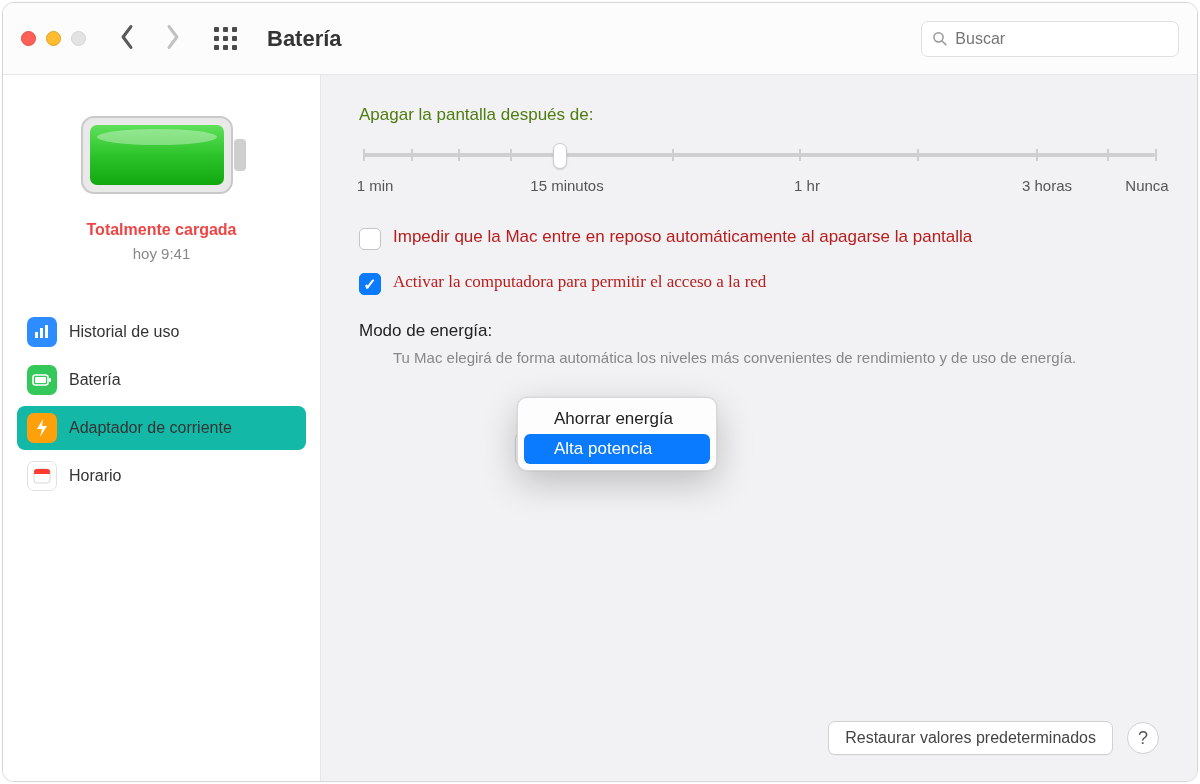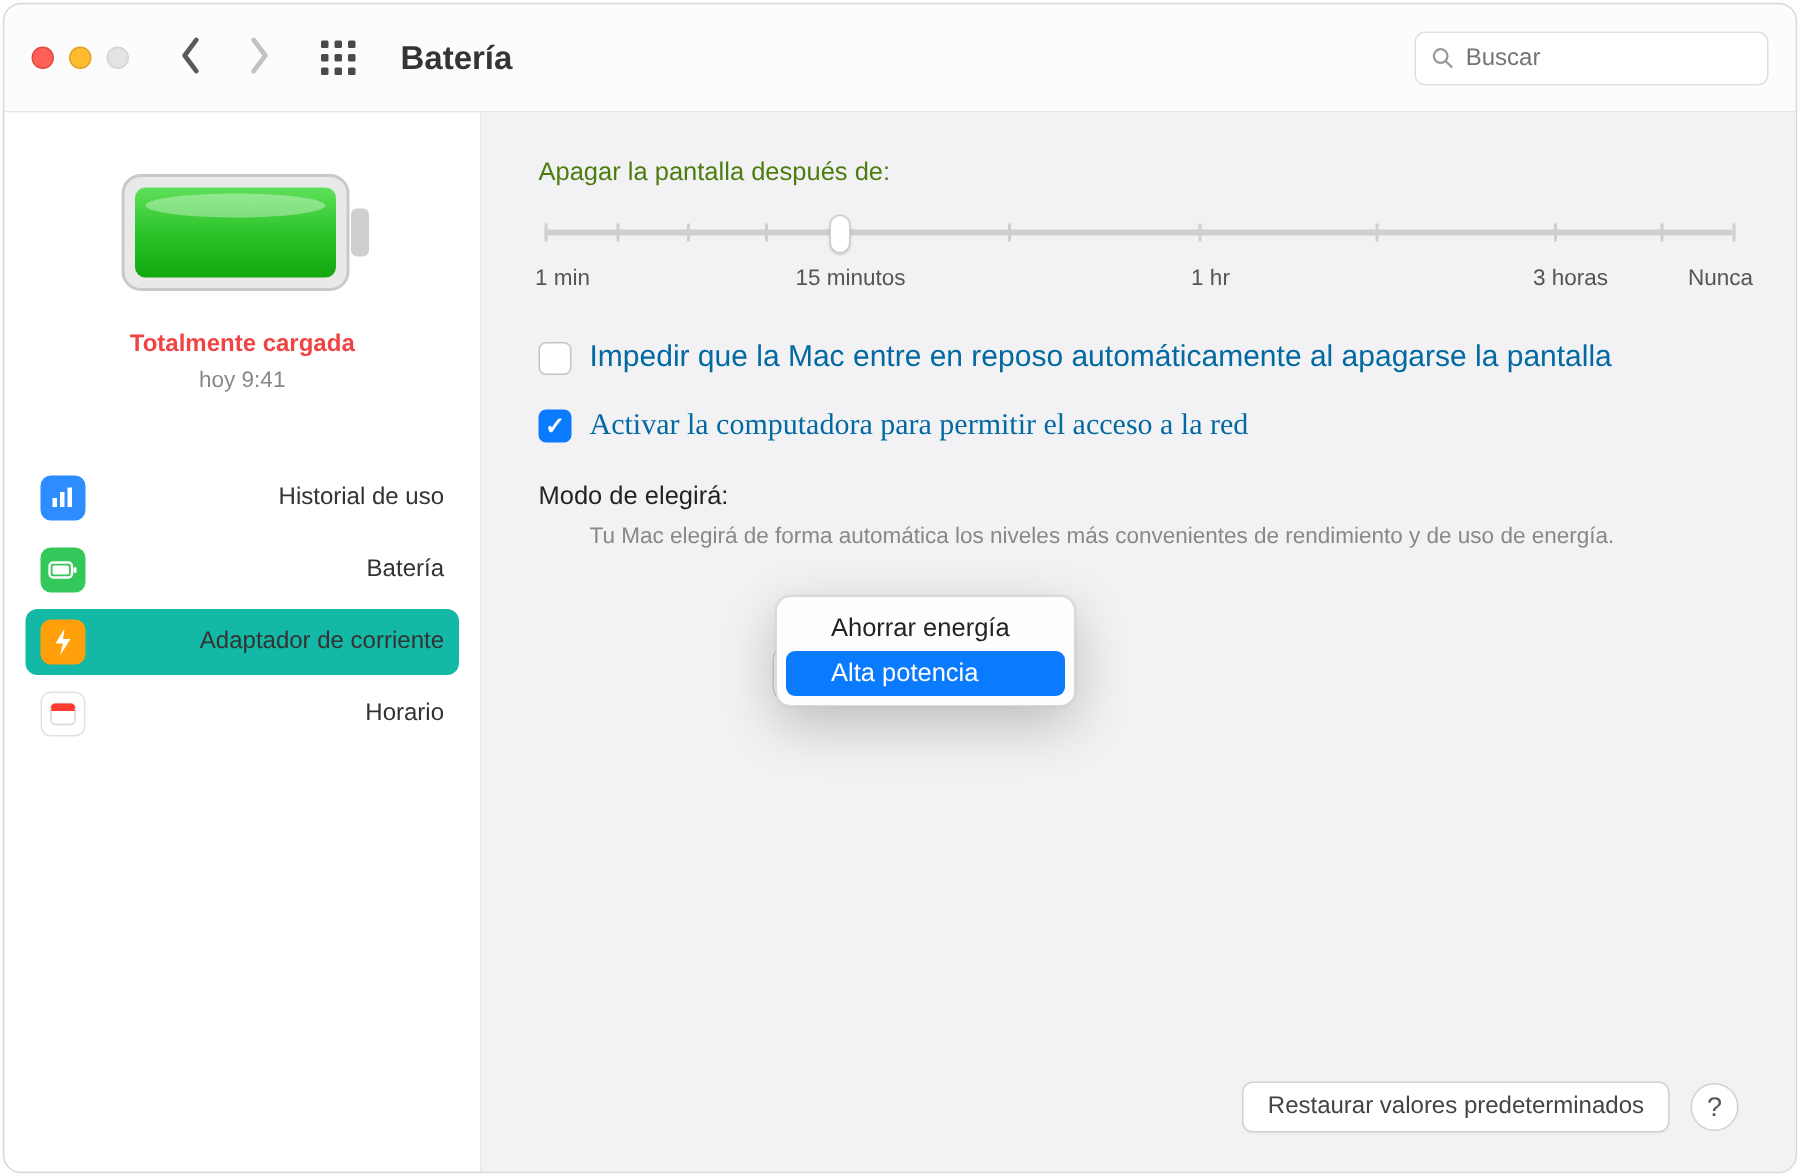--- a/index.html
+++ b/index.html
@@ -37,21 +37,21 @@
 .dot { width: 15px; height: 15px; border-radius: 50%; }
 .dot.red { background: #ff5f57; border:1px solid #e24b41;}
 .dot.yellow { background: #febc2e; border:1px solid #e1a125;}
 .dot.gray { background: #e3e3e3; border:1px solid #d4d4d4;}
 .nav { display:flex; gap:28px; align-items:center; margin-right: 22px;}
 .nav svg { width:18px; height:26px; }
 .grid-icon { display:grid; grid-template-columns:repeat(3,5px); grid-template-rows:repeat(3,5px); gap:4px; margin-right:20px;}
 .grid-icon span { width:5px; height:5px; background:#4a4a4a; border-radius:1px;}
 .title { font-size: 22px; font-weight: 700; color:#343434; flex:1;}
 .search {
-  width: 236px; height: 36px;
+  width: 258px; height: 36px;
   border: 1px solid #e0e0e0; border-radius: 7px;
   display:flex; align-items:center; padding: 0 10px; gap:8px;
   color:#9a9a9a; background:#fff;
 }
 .search input { border:none; outline:none; font-size:16px; width:100%; color:#555; background:transparent;}
 .body { flex:1; display:flex; position:relative;}
 .sidebar {
   width: 318px;
   border-right: 1px solid #e6e6e6;
   background:#fff;
@@ -60,21 +60,20 @@
 .battery-hero { display:flex; flex-direction:column; align-items:center; }
 .battery-svg { width: 180px; height: 100px; }
 .bstatus { margin-top: 16px; font-size: 16px; font-weight:600; color:#ef4444;}
 .bsub { margin-top: 6px; font-size:15px; color:#888;}
 .sidelist { margin-top: 48px; padding: 0 14px; display:flex; flex-direction:column; gap:4px;}
 .side-item {
   display:flex; align-items:center; gap:12px;
   padding: 7px 10px; border-radius:8px;
   font-size:16px; color:#333;
   cursor: default;
-  justify-content: space-between;
 }
 .side-item.sel { background:#14b8a6;}
 .icon-tile { width:30px; height:30px; border-radius:7px; display:flex; align-items:center; justify-content:center; flex-shrink:0;}
 .tile-blue { background:#2d8cff;}
 .tile-green { background:#34c759;}
 .tile-orange { background:#ff9f0a;}
 .tile-white { background:#fff; border:1px solid #e2e2e2;}
 .content {
   flex:1; background:#f2f2f4; padding: 30px 38px 26px 38px;
   position:relative;
@@ -89,21 +88,21 @@
 .slider-vals span { position:absolute; transform:translateX(-50%);}
 
 .check-row { display:flex; gap:12px; margin-top:28px; align-items:flex-start;}
 .checkbox {
   width:22px; height:22px; border-radius:5px; flex-shrink:0;
   border:1px solid #c4c4c6; background:#fff; margin-top:1px;
   display:flex; align-items:center; justify-content:center;
 }
 .checkbox.checked { background:#0a7aff; border-color:#0a7aff;}
 .checkbox.checked::after { content:"✓"; color:#fff; font-size:16px; font-weight:700;}
-.chk-label { font-size:20px; color:#0369a1; }
+.chk-label { font-size:17px; color:#b91c1c; }
 .chk-desc { font-size:15px; color:#888; margin-top:4px; line-height:1.4; padding-left:34px;}
 
 .mode-row { display:flex; align-items:center; gap:6px; margin-top:26px; font-size:17px;}
 .mode-desc { font-size:15px; color:#888; margin-top:6px; padding-left:34px; line-height:1.4;}
 
 .dropdown-stub {
   position:absolute;
   left: 512px; top: 357px;
   width: 190px; height: 34px;
   border:1px solid #d0d0d0; border-radius:7px;
@@ -282,21 +281,21 @@
         <div class="checkbox"></div>
         <div class="chk-label">Impedir que la Mac entre en reposo automáticamente al apagarse la pantalla</div>
       </div>
 
       <div class="check-row" style="margin-top:22px;font-family:Liberation Serif, serif;">
         <div class="checkbox checked"></div>
         <div class="chk-label">Activar la computadora para permitir el acceso a la red</div>
       </div>
 
       <div class="mode-row">
-        <span style="margin-left:0;">Modo de elegirá:</span>
+        <span style="margin-left:0;">Modo de energía:</span>
       </div>
       <div class="mode-desc">Tu Mac elegirá de forma automática los niveles más convenientes de rendimiento y de uso de energía.</div>
 
       <div class="footer">
         <button class="btn">Restaurar valores predeterminados</button>
         <div class="help">?</div>
       </div>
     </div>
 
     <div class="dropdown-stub"></div>

